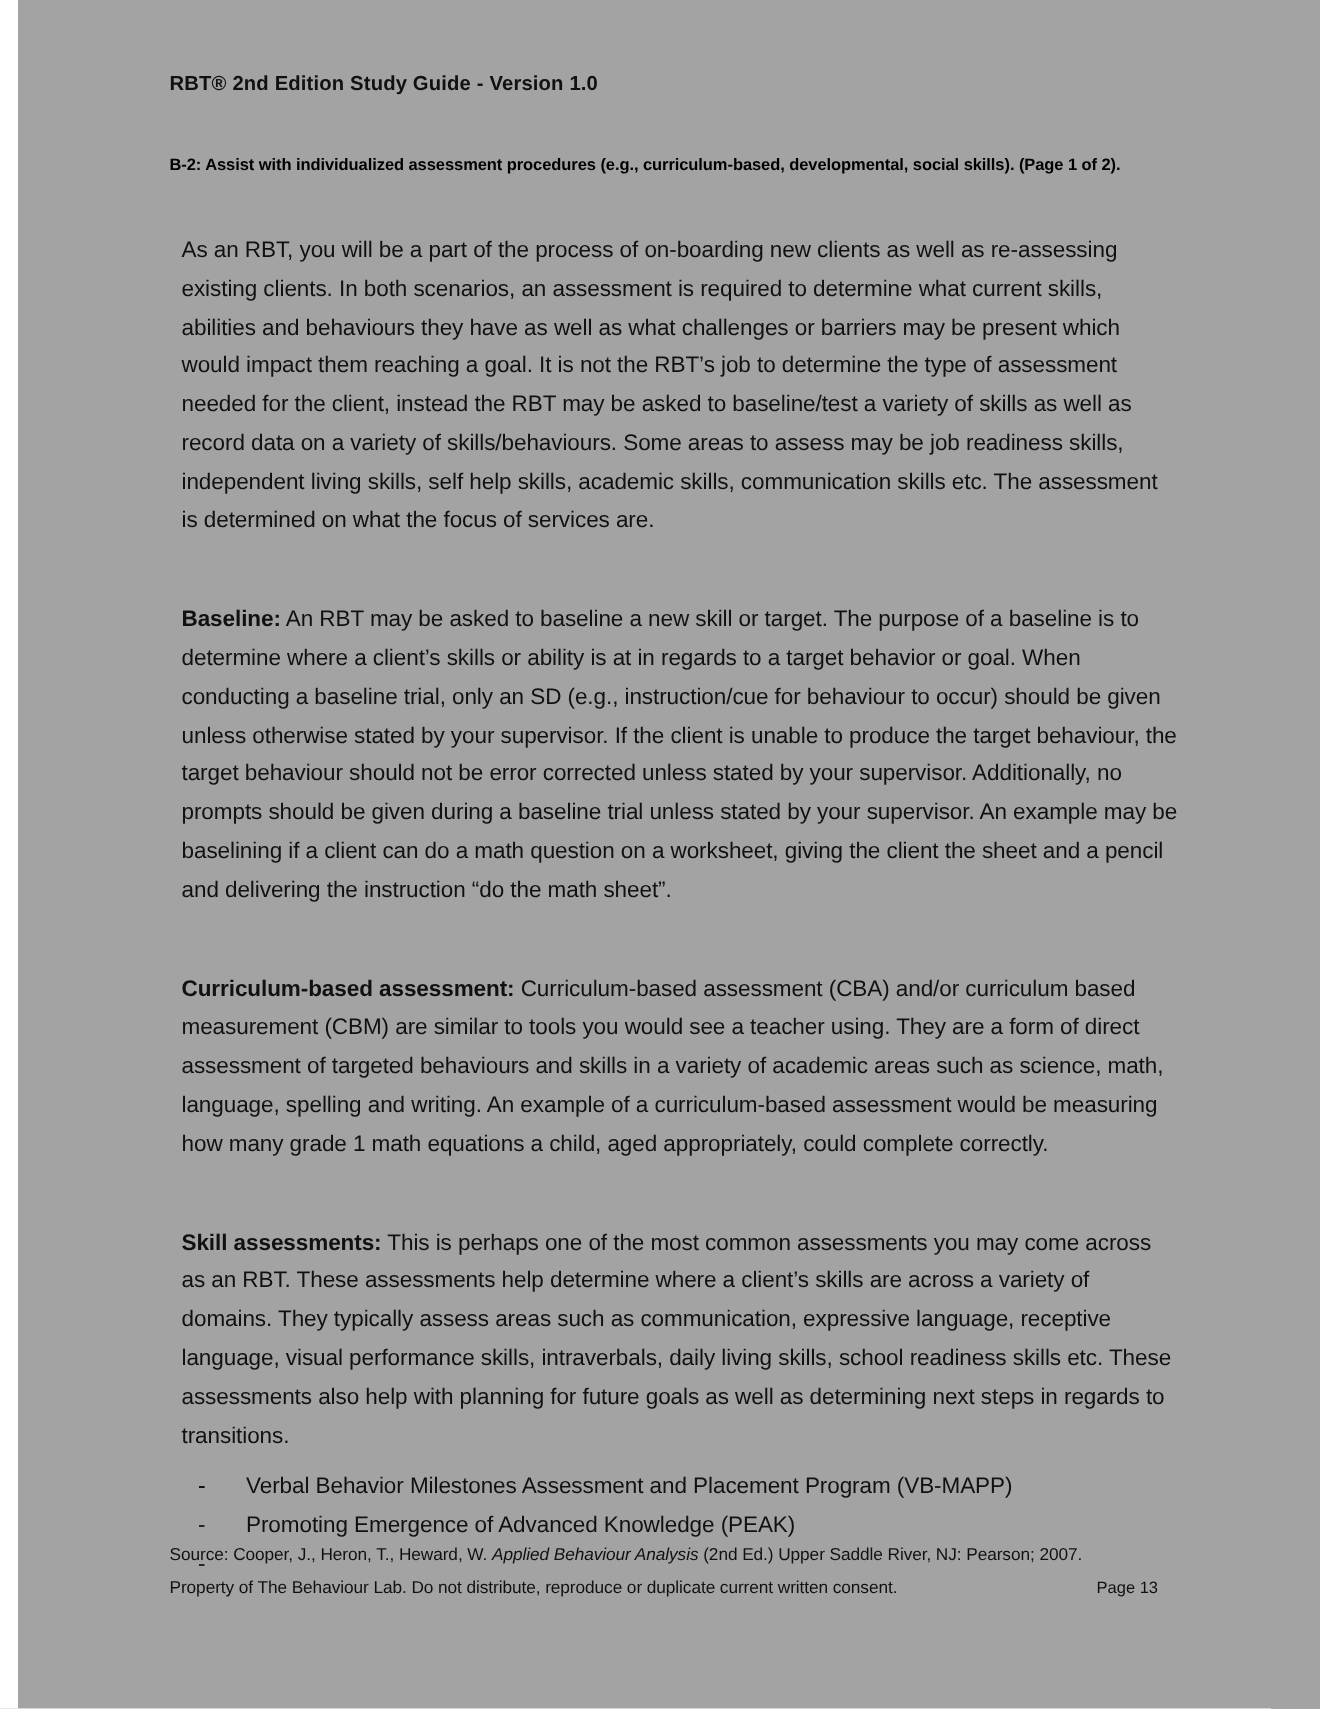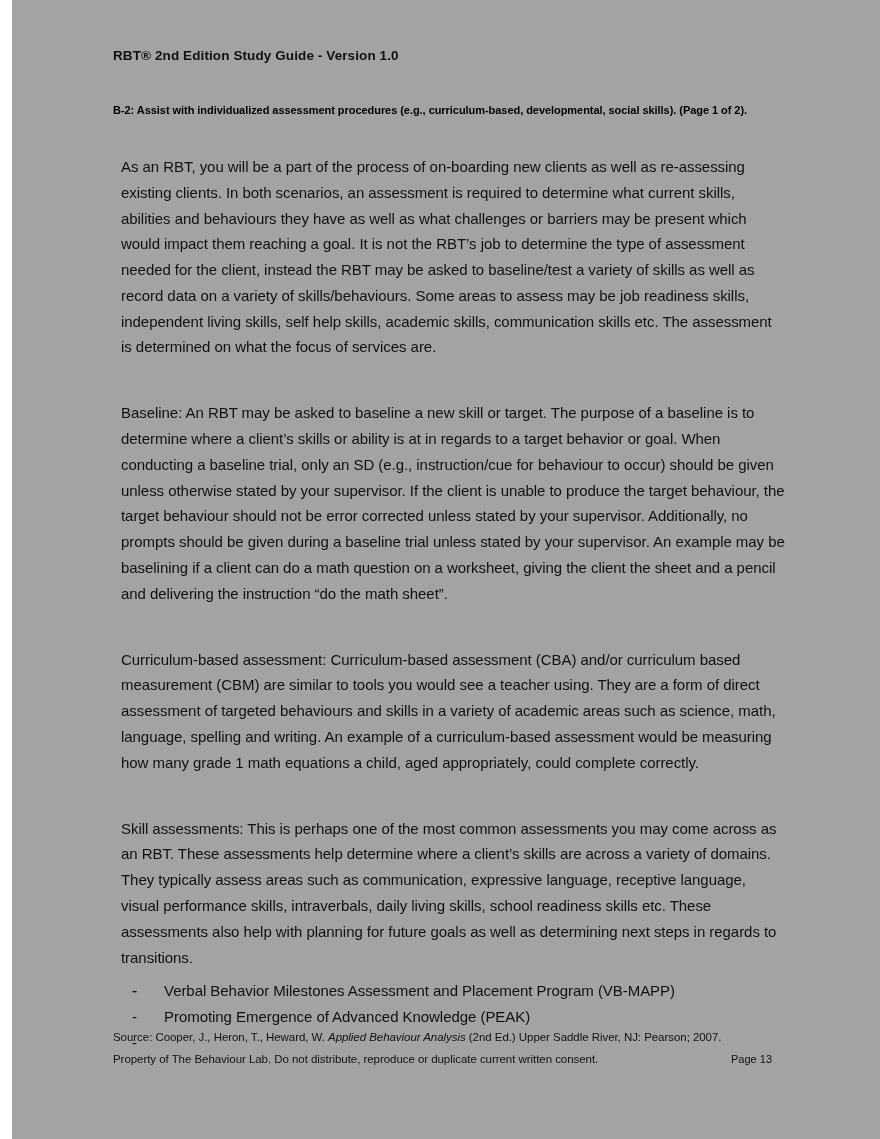--- a/index.html
+++ b/index.html
@@ -47,21 +47,21 @@
   }
   p.body-para {
     font-size: 15px;
     line-height: 1.72;
     margin: 8px;
     color: #111111;
     letter-spacing: -0.05px;
   }
   .gap-lg { height: 26px; }
   .gap-md { height: 24px; }
-  .lead-in { font-weight: normal; }
+  .lead-in { font-weight: bold; }
   ul.assessment-list {
     list-style: none;
     margin: 0;
     padding: 0;
   }
   ul.assessment-list li {
     font-size: 15px;
     line-height: 1.72;
     color: #111111;
     position: relative;

